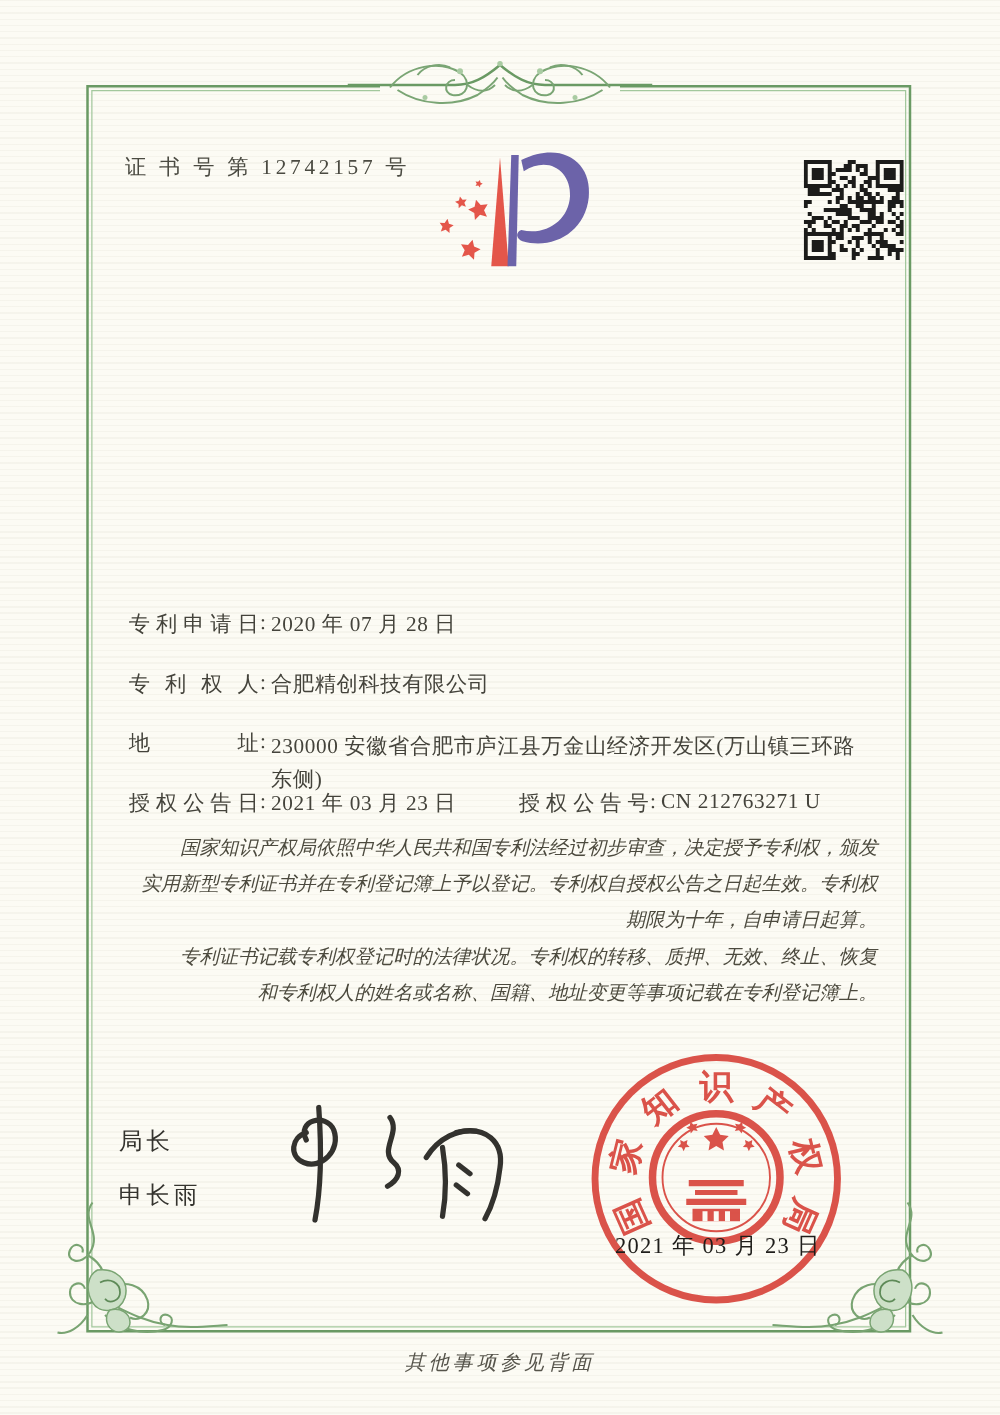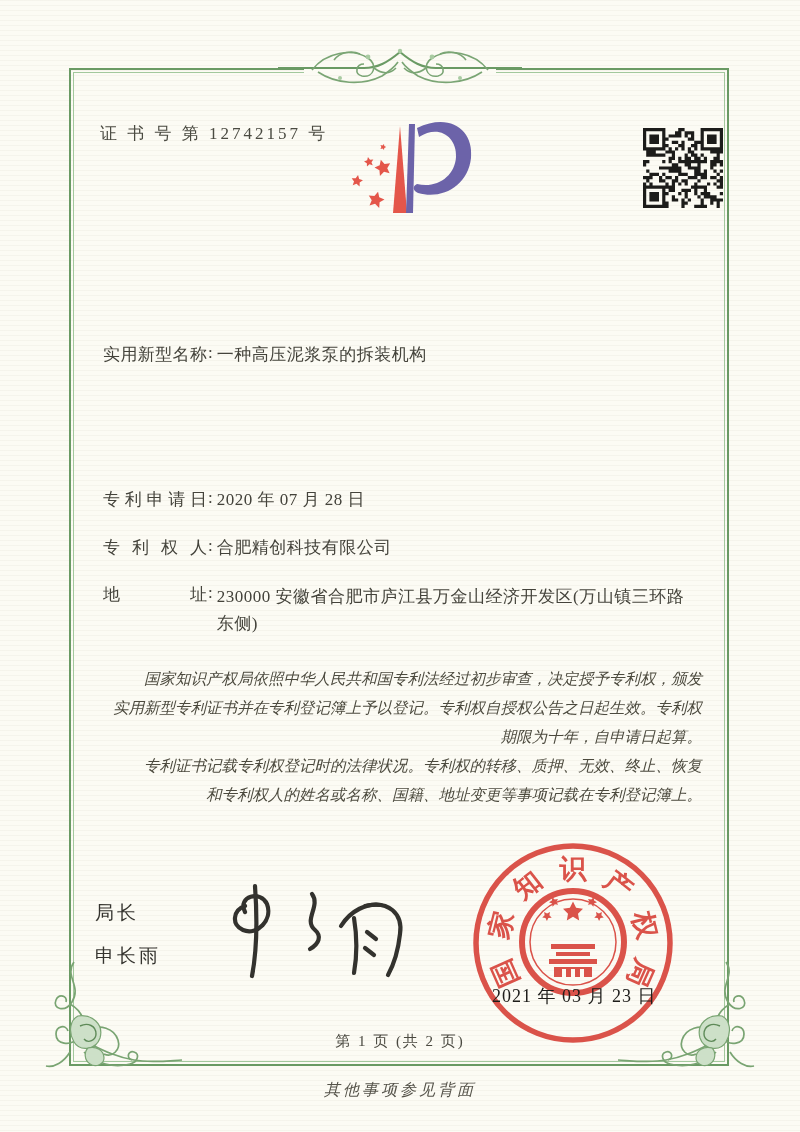--- a/index.html
+++ b/index.html
@@ -111,31 +111,34 @@
       <use href="#star" transform="translate(45,56) scale(0.85) rotate(-15)"></use>
       <use href="#star" transform="translate(38,88) scale(0.85) rotate(14)"></use>
     </g>
   </svg>
 
   <svg class="abs" style="left:643px;top:128px" width="80" height="80" viewBox="0 0 80 80" id="qr-svg">
       <path d="M0.0,0.0h3.2v3.2h-3.2zM3.2,0.0h3.2v3.2h-3.2zM6.4,0.0h3.2v3.2h-3.2zM9.6,0.0h3.2v3.2h-3.2zM12.8,0.0h3.2v3.2h-3.2zM16.0,0.0h3.2v3.2h-3.2zM19.2,0.0h3.2v3.2h-3.2zM35.2,0.0h3.2v3.2h-3.2zM38.4,0.0h3.2v3.2h-3.2zM57.6,0.0h3.2v3.2h-3.2zM60.8,0.0h3.2v3.2h-3.2zM64.0,0.0h3.2v3.2h-3.2zM67.2,0.0h3.2v3.2h-3.2zM70.4,0.0h3.2v3.2h-3.2zM73.6,0.0h3.2v3.2h-3.2zM76.8,0.0h3.2v3.2h-3.2zM0.0,3.2h3.2v3.2h-3.2zM19.2,3.2h3.2v3.2h-3.2zM32.0,3.2h3.2v3.2h-3.2zM35.2,3.2h3.2v3.2h-3.2zM41.6,3.2h3.2v3.2h-3.2zM44.8,3.2h3.2v3.2h-3.2zM48.0,3.2h3.2v3.2h-3.2zM57.6,3.2h3.2v3.2h-3.2zM76.8,3.2h3.2v3.2h-3.2zM0.0,6.4h3.2v3.2h-3.2zM6.4,6.4h3.2v3.2h-3.2zM9.6,6.4h3.2v3.2h-3.2zM12.8,6.4h3.2v3.2h-3.2zM19.2,6.4h3.2v3.2h-3.2zM25.6,6.4h3.2v3.2h-3.2zM28.8,6.4h3.2v3.2h-3.2zM32.0,6.4h3.2v3.2h-3.2zM35.2,6.4h3.2v3.2h-3.2zM41.6,6.4h3.2v3.2h-3.2zM48.0,6.4h3.2v3.2h-3.2zM57.6,6.4h3.2v3.2h-3.2zM64.0,6.4h3.2v3.2h-3.2zM67.2,6.4h3.2v3.2h-3.2zM70.4,6.4h3.2v3.2h-3.2zM76.8,6.4h3.2v3.2h-3.2zM0.0,9.6h3.2v3.2h-3.2zM6.4,9.6h3.2v3.2h-3.2zM9.6,9.6h3.2v3.2h-3.2zM12.8,9.6h3.2v3.2h-3.2zM19.2,9.6h3.2v3.2h-3.2zM22.4,9.6h3.2v3.2h-3.2zM44.8,9.6h3.2v3.2h-3.2zM48.0,9.6h3.2v3.2h-3.2zM57.6,9.6h3.2v3.2h-3.2zM64.0,9.6h3.2v3.2h-3.2zM67.2,9.6h3.2v3.2h-3.2zM70.4,9.6h3.2v3.2h-3.2zM76.8,9.6h3.2v3.2h-3.2zM0.0,12.8h3.2v3.2h-3.2zM6.4,12.8h3.2v3.2h-3.2zM9.6,12.8h3.2v3.2h-3.2zM12.8,12.8h3.2v3.2h-3.2zM19.2,12.8h3.2v3.2h-3.2zM28.8,12.8h3.2v3.2h-3.2zM32.0,12.8h3.2v3.2h-3.2zM38.4,12.8h3.2v3.2h-3.2zM51.2,12.8h3.2v3.2h-3.2zM54.4,12.8h3.2v3.2h-3.2zM57.6,12.8h3.2v3.2h-3.2zM64.0,12.8h3.2v3.2h-3.2zM67.2,12.8h3.2v3.2h-3.2zM70.4,12.8h3.2v3.2h-3.2zM76.8,12.8h3.2v3.2h-3.2zM0.0,16.0h3.2v3.2h-3.2zM19.2,16.0h3.2v3.2h-3.2zM22.4,16.0h3.2v3.2h-3.2zM35.2,16.0h3.2v3.2h-3.2zM38.4,16.0h3.2v3.2h-3.2zM48.0,16.0h3.2v3.2h-3.2zM51.2,16.0h3.2v3.2h-3.2zM57.6,16.0h3.2v3.2h-3.2zM76.8,16.0h3.2v3.2h-3.2zM0.0,19.2h3.2v3.2h-3.2zM3.2,19.2h3.2v3.2h-3.2zM6.4,19.2h3.2v3.2h-3.2zM9.6,19.2h3.2v3.2h-3.2zM12.8,19.2h3.2v3.2h-3.2zM16.0,19.2h3.2v3.2h-3.2zM19.2,19.2h3.2v3.2h-3.2zM25.6,19.2h3.2v3.2h-3.2zM32.0,19.2h3.2v3.2h-3.2zM38.4,19.2h3.2v3.2h-3.2zM44.8,19.2h3.2v3.2h-3.2zM51.2,19.2h3.2v3.2h-3.2zM57.6,19.2h3.2v3.2h-3.2zM60.8,19.2h3.2v3.2h-3.2zM64.0,19.2h3.2v3.2h-3.2zM67.2,19.2h3.2v3.2h-3.2zM70.4,19.2h3.2v3.2h-3.2zM73.6,19.2h3.2v3.2h-3.2zM76.8,19.2h3.2v3.2h-3.2zM3.2,22.4h3.2v3.2h-3.2zM6.4,22.4h3.2v3.2h-3.2zM9.6,22.4h3.2v3.2h-3.2zM22.4,22.4h3.2v3.2h-3.2zM25.6,22.4h3.2v3.2h-3.2zM28.8,22.4h3.2v3.2h-3.2zM44.8,22.4h3.2v3.2h-3.2zM48.0,22.4h3.2v3.2h-3.2zM67.2,22.4h3.2v3.2h-3.2zM70.4,22.4h3.2v3.2h-3.2zM73.6,22.4h3.2v3.2h-3.2zM76.8,22.4h3.2v3.2h-3.2zM3.2,25.6h3.2v3.2h-3.2zM6.4,25.6h3.2v3.2h-3.2zM9.6,25.6h3.2v3.2h-3.2zM12.8,25.6h3.2v3.2h-3.2zM16.0,25.6h3.2v3.2h-3.2zM19.2,25.6h3.2v3.2h-3.2zM28.8,25.6h3.2v3.2h-3.2zM41.6,25.6h3.2v3.2h-3.2zM48.0,25.6h3.2v3.2h-3.2zM51.2,25.6h3.2v3.2h-3.2zM57.6,25.6h3.2v3.2h-3.2zM73.6,25.6h3.2v3.2h-3.2zM25.6,28.8h3.2v3.2h-3.2zM28.8,28.8h3.2v3.2h-3.2zM35.2,28.8h3.2v3.2h-3.2zM41.6,28.8h3.2v3.2h-3.2zM44.8,28.8h3.2v3.2h-3.2zM51.2,28.8h3.2v3.2h-3.2zM54.4,28.8h3.2v3.2h-3.2zM60.8,28.8h3.2v3.2h-3.2zM70.4,28.8h3.2v3.2h-3.2zM73.6,28.8h3.2v3.2h-3.2zM0.0,32.0h3.2v3.2h-3.2zM3.2,32.0h3.2v3.2h-3.2zM19.2,32.0h3.2v3.2h-3.2zM25.6,32.0h3.2v3.2h-3.2zM35.2,32.0h3.2v3.2h-3.2zM38.4,32.0h3.2v3.2h-3.2zM41.6,32.0h3.2v3.2h-3.2zM44.8,32.0h3.2v3.2h-3.2zM48.0,32.0h3.2v3.2h-3.2zM51.2,32.0h3.2v3.2h-3.2zM54.4,32.0h3.2v3.2h-3.2zM57.6,32.0h3.2v3.2h-3.2zM60.8,32.0h3.2v3.2h-3.2zM67.2,32.0h3.2v3.2h-3.2zM70.4,32.0h3.2v3.2h-3.2zM73.6,32.0h3.2v3.2h-3.2zM76.8,32.0h3.2v3.2h-3.2zM0.0,35.2h3.2v3.2h-3.2zM28.8,35.2h3.2v3.2h-3.2zM32.0,35.2h3.2v3.2h-3.2zM41.6,35.2h3.2v3.2h-3.2zM44.8,35.2h3.2v3.2h-3.2zM54.4,35.2h3.2v3.2h-3.2zM67.2,35.2h3.2v3.2h-3.2zM70.4,35.2h3.2v3.2h-3.2zM76.8,35.2h3.2v3.2h-3.2zM16.0,38.4h3.2v3.2h-3.2zM19.2,38.4h3.2v3.2h-3.2zM22.4,38.4h3.2v3.2h-3.2zM25.6,38.4h3.2v3.2h-3.2zM28.8,38.4h3.2v3.2h-3.2zM32.0,38.4h3.2v3.2h-3.2zM35.2,38.4h3.2v3.2h-3.2zM44.8,38.4h3.2v3.2h-3.2zM48.0,38.4h3.2v3.2h-3.2zM51.2,38.4h3.2v3.2h-3.2zM54.4,38.4h3.2v3.2h-3.2zM67.2,38.4h3.2v3.2h-3.2zM3.2,41.6h3.2v3.2h-3.2zM25.6,41.6h3.2v3.2h-3.2zM28.8,41.6h3.2v3.2h-3.2zM32.0,41.6h3.2v3.2h-3.2zM35.2,41.6h3.2v3.2h-3.2zM51.2,41.6h3.2v3.2h-3.2zM54.4,41.6h3.2v3.2h-3.2zM60.8,41.6h3.2v3.2h-3.2zM70.4,41.6h3.2v3.2h-3.2zM76.8,41.6h3.2v3.2h-3.2zM6.4,44.8h3.2v3.2h-3.2zM9.6,44.8h3.2v3.2h-3.2zM12.8,44.8h3.2v3.2h-3.2zM19.2,44.8h3.2v3.2h-3.2zM35.2,44.8h3.2v3.2h-3.2zM38.4,44.8h3.2v3.2h-3.2zM41.6,44.8h3.2v3.2h-3.2zM51.2,44.8h3.2v3.2h-3.2zM54.4,44.8h3.2v3.2h-3.2zM57.6,44.8h3.2v3.2h-3.2zM60.8,44.8h3.2v3.2h-3.2zM73.6,44.8h3.2v3.2h-3.2zM0.0,48.0h3.2v3.2h-3.2zM3.2,48.0h3.2v3.2h-3.2zM6.4,48.0h3.2v3.2h-3.2zM16.0,48.0h3.2v3.2h-3.2zM22.4,48.0h3.2v3.2h-3.2zM25.6,48.0h3.2v3.2h-3.2zM32.0,48.0h3.2v3.2h-3.2zM44.8,48.0h3.2v3.2h-3.2zM48.0,48.0h3.2v3.2h-3.2zM51.2,48.0h3.2v3.2h-3.2zM57.6,48.0h3.2v3.2h-3.2zM60.8,48.0h3.2v3.2h-3.2zM67.2,48.0h3.2v3.2h-3.2zM70.4,48.0h3.2v3.2h-3.2zM76.8,48.0h3.2v3.2h-3.2zM3.2,51.2h3.2v3.2h-3.2zM16.0,51.2h3.2v3.2h-3.2zM19.2,51.2h3.2v3.2h-3.2zM28.8,51.2h3.2v3.2h-3.2zM32.0,51.2h3.2v3.2h-3.2zM38.4,51.2h3.2v3.2h-3.2zM41.6,51.2h3.2v3.2h-3.2zM54.4,51.2h3.2v3.2h-3.2zM73.6,51.2h3.2v3.2h-3.2zM76.8,51.2h3.2v3.2h-3.2zM0.0,54.4h3.2v3.2h-3.2zM6.4,54.4h3.2v3.2h-3.2zM22.4,54.4h3.2v3.2h-3.2zM28.8,54.4h3.2v3.2h-3.2zM35.2,54.4h3.2v3.2h-3.2zM41.6,54.4h3.2v3.2h-3.2zM51.2,54.4h3.2v3.2h-3.2zM64.0,54.4h3.2v3.2h-3.2zM70.4,54.4h3.2v3.2h-3.2zM76.8,54.4h3.2v3.2h-3.2zM0.0,57.6h3.2v3.2h-3.2zM3.2,57.6h3.2v3.2h-3.2zM6.4,57.6h3.2v3.2h-3.2zM9.6,57.6h3.2v3.2h-3.2zM12.8,57.6h3.2v3.2h-3.2zM16.0,57.6h3.2v3.2h-3.2zM19.2,57.6h3.2v3.2h-3.2zM22.4,57.6h3.2v3.2h-3.2zM25.6,57.6h3.2v3.2h-3.2zM28.8,57.6h3.2v3.2h-3.2zM48.0,57.6h3.2v3.2h-3.2zM51.2,57.6h3.2v3.2h-3.2zM54.4,57.6h3.2v3.2h-3.2zM57.6,57.6h3.2v3.2h-3.2zM60.8,57.6h3.2v3.2h-3.2zM73.6,57.6h3.2v3.2h-3.2zM76.8,57.6h3.2v3.2h-3.2zM0.0,60.8h3.2v3.2h-3.2zM19.2,60.8h3.2v3.2h-3.2zM25.6,60.8h3.2v3.2h-3.2zM28.8,60.8h3.2v3.2h-3.2zM38.4,60.8h3.2v3.2h-3.2zM41.6,60.8h3.2v3.2h-3.2zM44.8,60.8h3.2v3.2h-3.2zM51.2,60.8h3.2v3.2h-3.2zM60.8,60.8h3.2v3.2h-3.2zM0.0,64.0h3.2v3.2h-3.2zM6.4,64.0h3.2v3.2h-3.2zM9.6,64.0h3.2v3.2h-3.2zM12.8,64.0h3.2v3.2h-3.2zM19.2,64.0h3.2v3.2h-3.2zM22.4,64.0h3.2v3.2h-3.2zM35.2,64.0h3.2v3.2h-3.2zM41.6,64.0h3.2v3.2h-3.2zM51.2,64.0h3.2v3.2h-3.2zM57.6,64.0h3.2v3.2h-3.2zM60.8,64.0h3.2v3.2h-3.2zM64.0,64.0h3.2v3.2h-3.2zM76.8,64.0h3.2v3.2h-3.2zM0.0,67.2h3.2v3.2h-3.2zM6.4,67.2h3.2v3.2h-3.2zM9.6,67.2h3.2v3.2h-3.2zM12.8,67.2h3.2v3.2h-3.2zM19.2,67.2h3.2v3.2h-3.2zM28.8,67.2h3.2v3.2h-3.2zM41.6,67.2h3.2v3.2h-3.2zM54.4,67.2h3.2v3.2h-3.2zM60.8,67.2h3.2v3.2h-3.2zM64.0,67.2h3.2v3.2h-3.2zM67.2,67.2h3.2v3.2h-3.2zM70.4,67.2h3.2v3.2h-3.2zM0.0,70.4h3.2v3.2h-3.2zM6.4,70.4h3.2v3.2h-3.2zM9.6,70.4h3.2v3.2h-3.2zM12.8,70.4h3.2v3.2h-3.2zM19.2,70.4h3.2v3.2h-3.2zM28.8,70.4h3.2v3.2h-3.2zM32.0,70.4h3.2v3.2h-3.2zM38.4,70.4h3.2v3.2h-3.2zM44.8,70.4h3.2v3.2h-3.2zM57.6,70.4h3.2v3.2h-3.2zM67.2,70.4h3.2v3.2h-3.2zM70.4,70.4h3.2v3.2h-3.2zM73.6,70.4h3.2v3.2h-3.2zM76.8,70.4h3.2v3.2h-3.2zM0.0,73.6h3.2v3.2h-3.2zM19.2,73.6h3.2v3.2h-3.2zM22.4,73.6h3.2v3.2h-3.2zM38.4,73.6h3.2v3.2h-3.2zM41.6,73.6h3.2v3.2h-3.2zM57.6,73.6h3.2v3.2h-3.2zM67.2,73.6h3.2v3.2h-3.2zM73.6,73.6h3.2v3.2h-3.2zM0.0,76.8h3.2v3.2h-3.2zM3.2,76.8h3.2v3.2h-3.2zM6.4,76.8h3.2v3.2h-3.2zM9.6,76.8h3.2v3.2h-3.2zM12.8,76.8h3.2v3.2h-3.2zM16.0,76.8h3.2v3.2h-3.2zM19.2,76.8h3.2v3.2h-3.2zM22.4,76.8h3.2v3.2h-3.2zM38.4,76.8h3.2v3.2h-3.2zM51.2,76.8h3.2v3.2h-3.2zM54.4,76.8h3.2v3.2h-3.2zM57.6,76.8h3.2v3.2h-3.2zM60.8,76.8h3.2v3.2h-3.2zM73.6,76.8h3.2v3.2h-3.2z" fill="#1c1c1a"></path>
     </svg>
 
 
-  <div class="f-row r1">
-    <span class="f-label">实用新型名称</span><span class="f-colon">:</span><span class="f-value">一种高压泥浆泵的拆装机构</span>
-  </div>
   <div class="f-row r4">
     <span class="f-label">专利申请日</span><span class="f-colon">:</span><span class="f-value">2020 年 07 月 28 日</span>
   </div>
   <div class="f-row r5">
     <span class="f-label">专利权人</span><span class="f-colon">:</span><span class="f-value">合肥精创科技有限公司</span>
   </div>
   <div class="f-row r6">
     <span class="f-label">地址</span><span class="f-colon">:</span><span class="f-value wrapval">230000 安徽省合肥市庐江县万金山经济开发区(万山镇三环路东侧)</span>
+  </div>
+  <div class="f-row r7">
+    <span class="f-label">授权公告日</span><span class="f-colon">:</span><span class="f-value">2021 年 03 月 23 日</span>
+    <span class="pair2">
+      <span class="f-label">授权公告号</span><span class="f-colon">:</span><span class="f-value">CN 212763271 U</span>
+    </span>
   </div>
 
   <div class="abs paras">
     <p>国家知识产权局依照中华人民共和国专利法经过初步审查，决定授予专利权，颁发实用新型专利证书并在专利登记簿上予以登记。专利权自授权公告之日起生效。专利权期限为十年，自申请日起算。</p>
     <p>专利证书记载专利权登记时的法律状况。专利权的转移、质押、无效、终止、恢复和专利权人的姓名或名称、国籍、地址变更等事项记载在专利登记簿上。</p>
   </div>
 
   <div class="abs director">
     <div>局长</div>
     <div>申长雨</div>
@@ -177,16 +180,15 @@
       <text x="105" y="40" transform="rotate(-76,105,105)">家</text>
       <text x="105" y="40" transform="rotate(-38,105,105)">知</text>
       <text x="105" y="40">识</text>
       <text x="105" y="40" transform="rotate(38,105,105)">产</text>
       <text x="105" y="40" transform="rotate(76,105,105)">权</text>
       <text x="105" y="40" transform="rotate(114,105,105)">局</text>
     </g>
   </svg>
   <div class="abs seal-date">2021 年 03 月 23 日</div>
 
-  <div class="abs page-no">第 1 页 (共 2 页)</div>
   <div class="abs back-note">其他事项参见背面</div>
 
 </div>
 
 </body></html>

